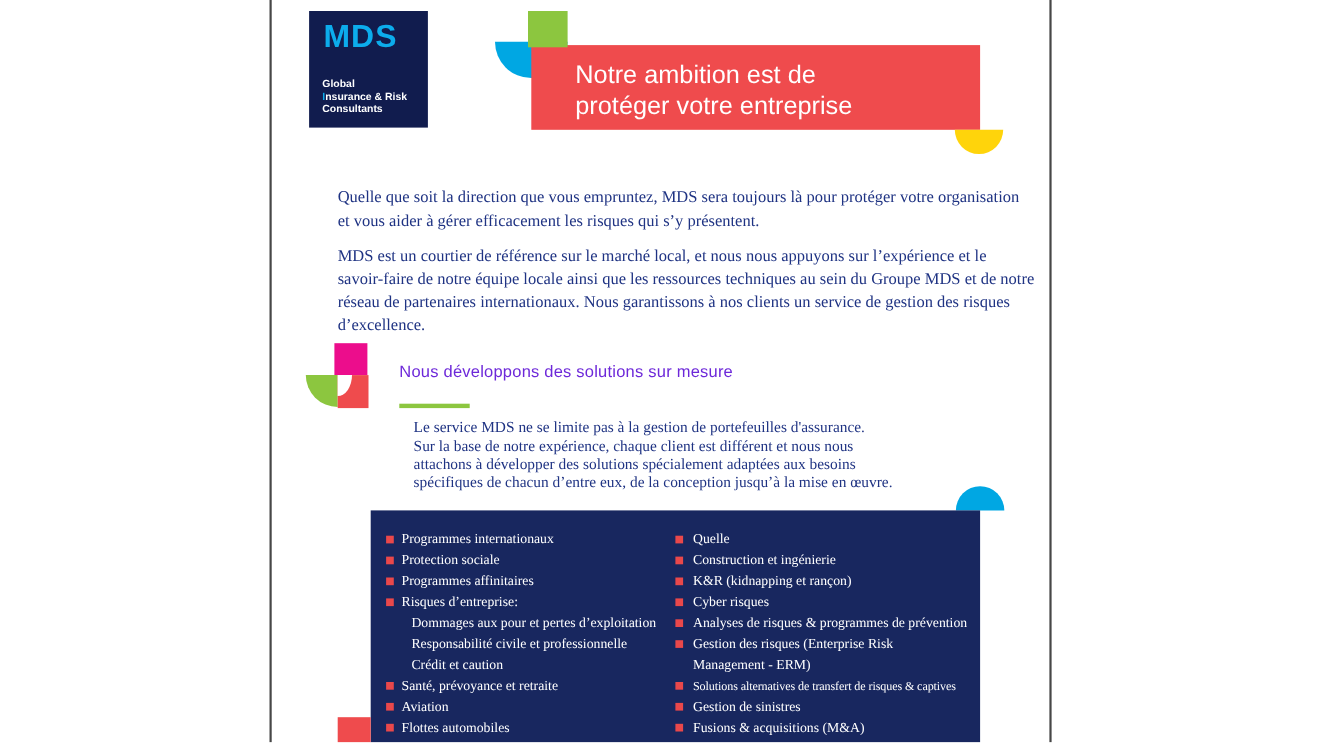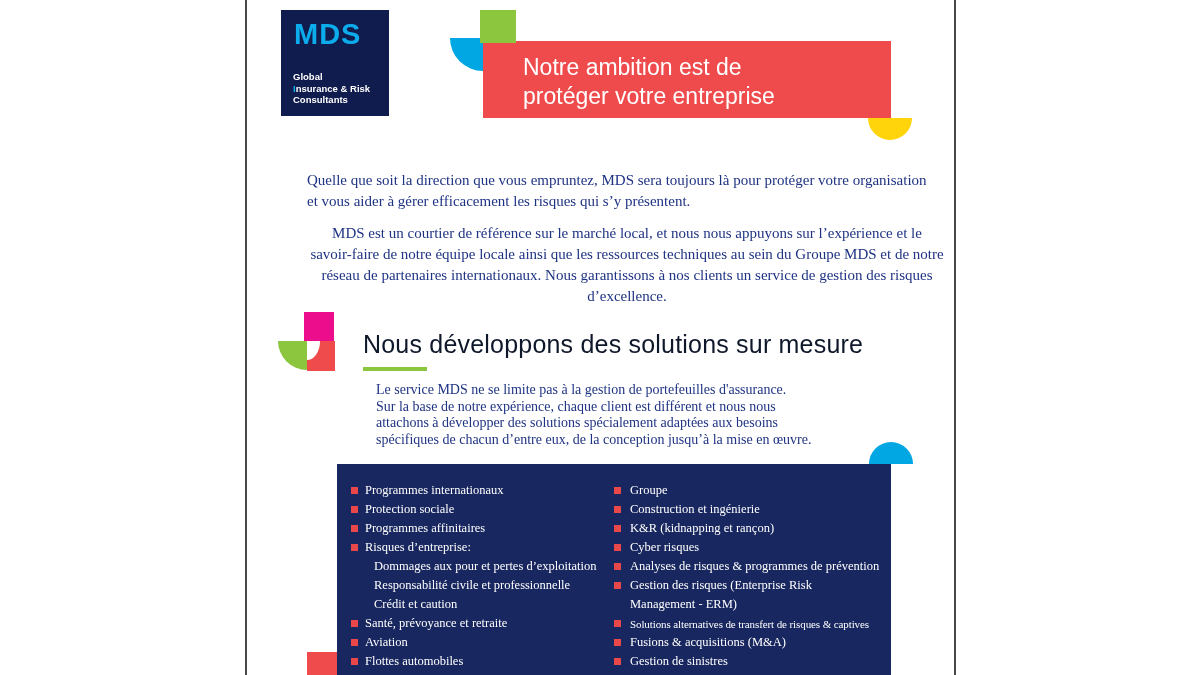--- a/index.html
+++ b/index.html
@@ -22,33 +22,33 @@
       border-radius:0 0 33px 33px;z-index:1;}
   #banner{left:483px;top:41px;width:408px;height:77px;background:#EF4B4D;z-index:2;
       color:#ffffff;font-size:23px;line-height:29px;padding:12px 0 0 40px;box-sizing:border-box;}
   #banner div{white-space:nowrap;}
   #deco-yellow-half-disc{left:868px;top:118px;width:44px;height:22px;background:#FFD40B;
       border-radius:0 0 22px 22px;z-index:3;}
 
   
   #intro{left:307px;top:170px;width:640px;color:#1F3383;
       font-family:"Liberation Serif",serif;font-size:15px;line-height:21px;}
-  #intro .p2{margin-top:11px;text-align:center;}
+  #intro .p2{margin-top:11px;}
   #intro div{white-space:nowrap;}
 
   
   #pin-pink-square{left:304px;top:312px;width:30px;height:29px;background:#EC0D8C;}
   #pin-green-quarter{left:278px;top:341px;width:29px;height:29px;background:#8CC63F;
       border-radius:0 0 0 100%;}
   #pin-red-square{left:307px;top:341px;width:28px;height:30px;background:#EF4B4D;}
   #pin-red-square .notch{position:absolute;left:0;top:0;width:13px;height:19px;background:#ffffff;
       border-radius:0 0 100% 0;}
 
   
-  #solutions-heading{left:363px;top:330px;font-size:25px;letter-spacing:.2px;color:#0f172a;white-space:nowrap;}
+  #solutions-heading{left:363px;top:330px;font-size:15px;letter-spacing:.2px;color:#6d28d9;white-space:nowrap;}
   #heading-underline{left:363px;top:367px;width:64px;height:3.5px;background:#8CC63F;}
   #solutions-body{left:376px;top:382px;color:#1F3383;font-family:"Liberation Serif",serif;
       font-size:14px;line-height:16.5px;}
   #solutions-body div{white-space:nowrap;}
 
   
   #services-dome{left:869px;top:442px;width:44px;height:22px;background:#00A7E3;border-radius:22px 22px 0 0;}
   #services-box{left:337px;top:464px;width:554px;height:211px;background:#18275F;}
   .svc-col{position:absolute;top:17px;}
   #svc-left{left:14px;width:262px;}
@@ -155,21 +155,21 @@
         </div>
       <div class="row">
         <span class="sq"></span>
         <span>Flottes automobiles</span>
         </div>
     </div>
 
     <div class="svc-col" id="svc-right">
       <div class="row">
         <span class="sq"></span>
-        <span>Groupe</span>
+        <span>Quelle</span>
         </div>
       <div class="row">
         <span class="sq"></span>
         <span>Construction et ingénierie</span>
         </div>
       <div class="row">
         <span class="sq"></span>
         <span>K&amp;R (kidnapping et rançon)</span>
         </div>
       <div class="row">
@@ -186,24 +186,24 @@
         </div>
       <div class="row sub">
         <span>Management - ERM)</span>
         </div>
       <div class="row condensed">
         <span class="sq"></span>
         <span>Solutions alternatives de transfert de risques &amp; captives</span>
         </div>
       <div class="row">
         <span class="sq"></span>
+        <span>Gestion de sinistres</span>
+        </div>
+      <div class="row">
+        <span class="sq"></span>
         <span>Fusions &amp; acquisitions (M&amp;A)</span>
         </div>
-      <div class="row">
-        <span class="sq"></span>
-        <span>Gestion de sinistres</span>
-        </div>
     </div>
   </div>
 
   <div class="abs" id="deco-red-square-bottom"></div>
 
 </div>
 
 </body></html>

